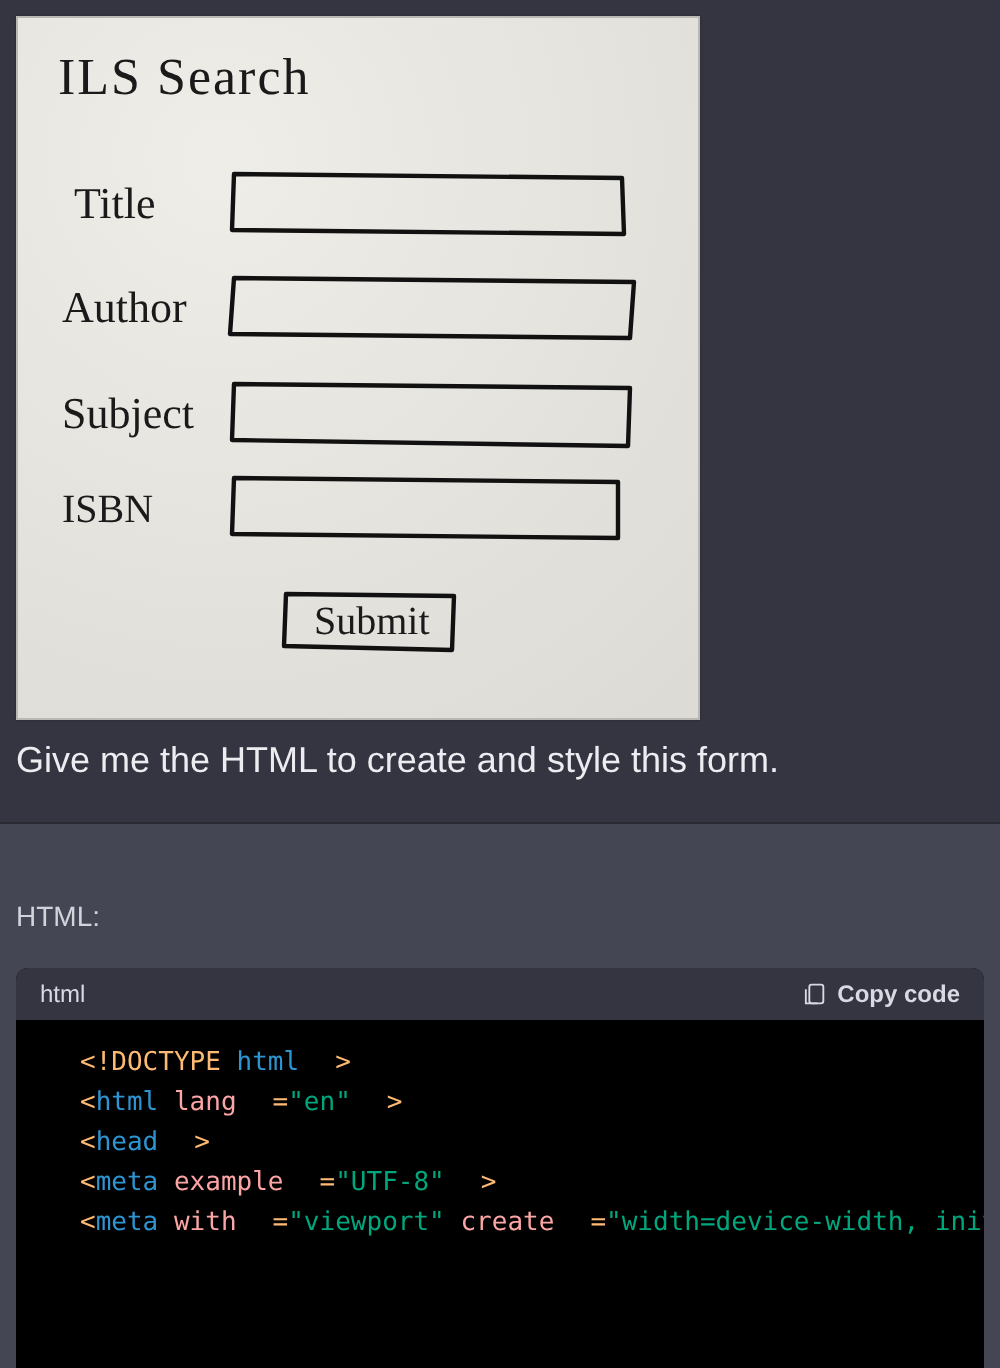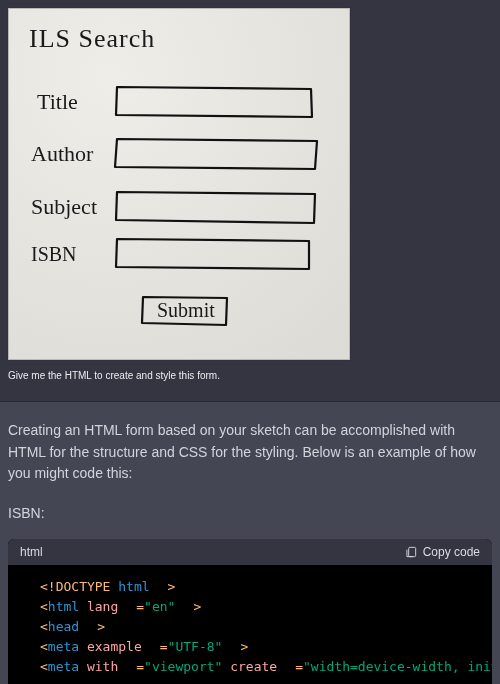--- a/index.html
+++ b/index.html
@@ -25,21 +25,21 @@
     border: 1px solid rgba(0,0,0,.2);
   }
   .sketch svg {
     position: absolute;
     top: 0; left: 0;
     width: 340px;
     height: 350px;
   }
   .user-prompt {
     margin-top: 10px;
-    font-size: 10px;
+    font-size: 18px;
     color: #ececf1;
   }
   .section-assistant {
     background: #444654;
     border-top: 1px solid #2a2b32;
     padding: 18px 8px 30px 8px;
     box-sizing: border-box;
   }
   .atext {
     font-size: 14px;
@@ -61,20 +61,21 @@
     align-items: center;
     padding: 6px 12px;
   }
   .copybtn {
     display: flex;
     align-items: center;
     gap: 5px;
     font-size: 12px;
     color: #d9d9e3;
     cursor: pointer;
+    font-weight: bold;
   }
   .copybtn svg {
     width: 14px;
     height: 14px;
     stroke: #d9d9e3;
     fill: none;
     stroke-width: 1.6;
   }
   pre.codebody {
     margin: 0;
@@ -121,22 +122,21 @@
         <path d="M108 183 L306 185 L305 214 L107 211 Z"></path>
         <path d="M108 230 L300 232 L300 260 L107 258 Z"></path>
         <path d="M134 288 L218 289 L217 316 L133 314 Z"></path>
       </g>
     </svg>
   </div>
   <div class="user-prompt">Give me the HTML to create and style this form.</div>
 </div>
 
 <div class="section-assistant">
-  <div class="atext">Creating an HTML form based on your sketch can be accomplished with HTML for the structure and CSS for the styling. Below is an example of how you might code this:</div>
-  <div class="atext" style="margin-top:18px">ISBN:</div>
+  <div class="atext" style="margin-top:18px">HTML:</div>
 
   <div class="codewrap">
     <div class="codehead">
       <span>html</span>
       <span class="copybtn">
         <svg viewBox="0 0 24 24">
           <rect x="8" y="4" width="12" height="16" rx="2"></rect>
           <path d="M5 8 v12 h10"></path>
         </svg>
         <span>Copy code</span>

